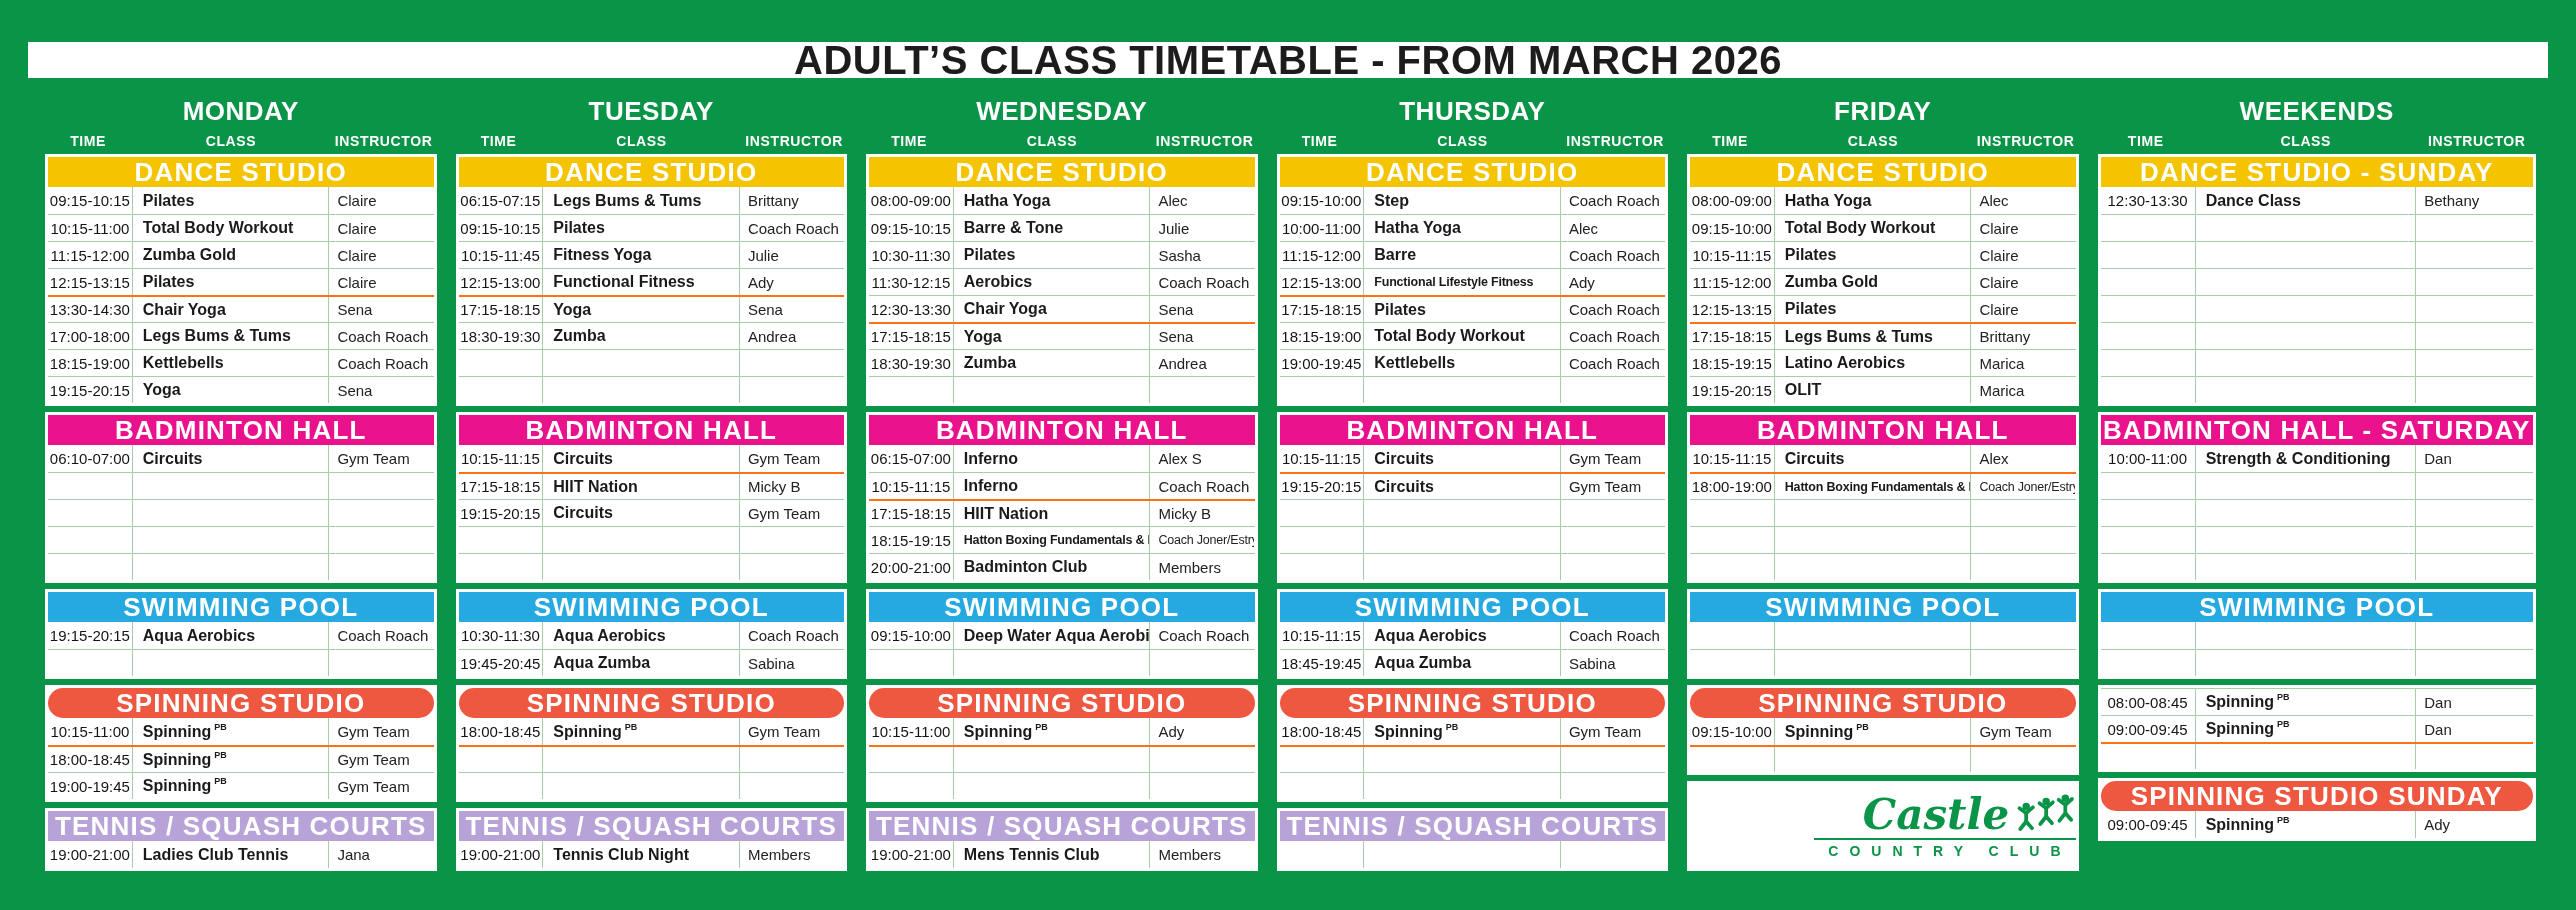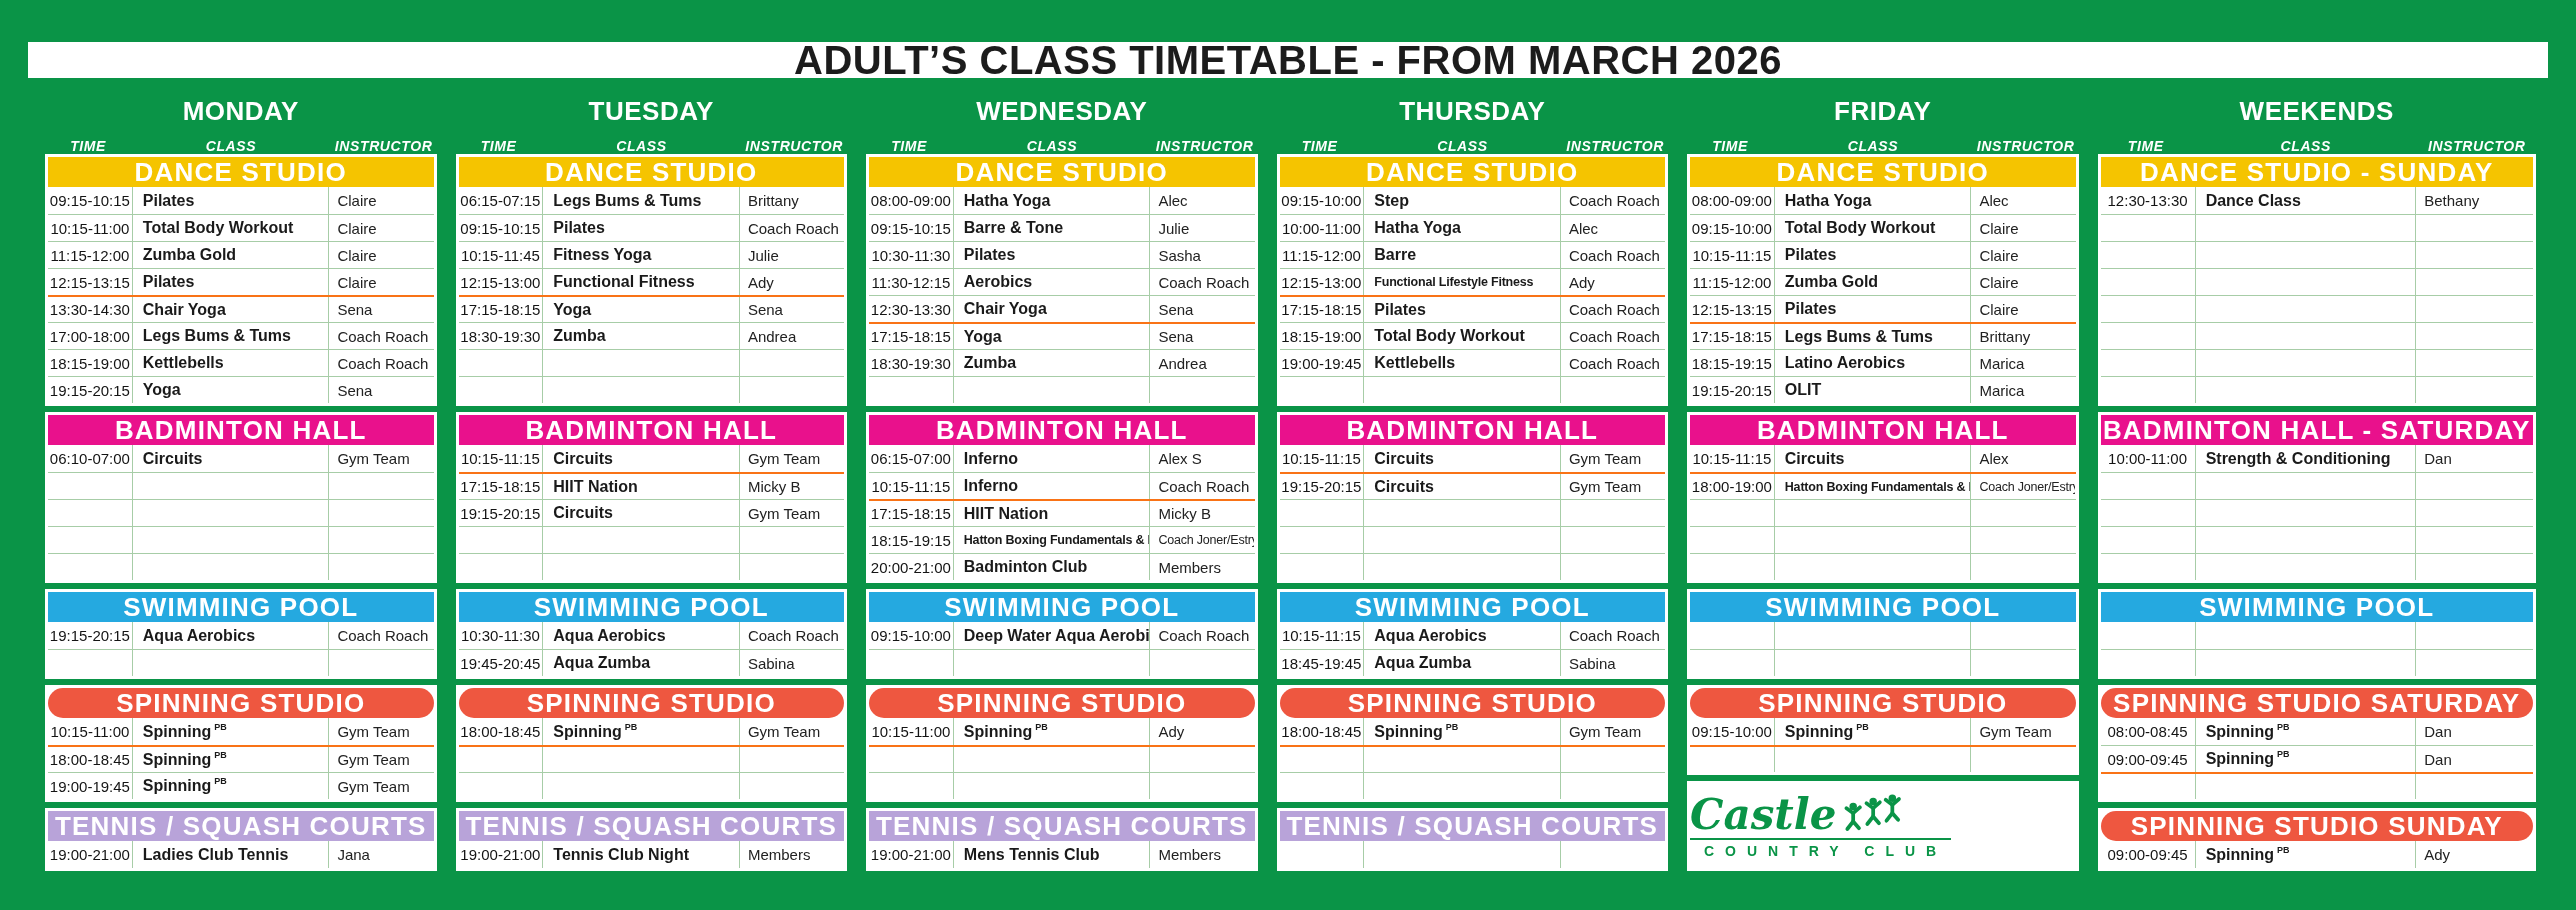--- a/index.html
+++ b/index.html
@@ -9,22 +9,22 @@
   .title-bar{position:absolute;left:28px;right:28px;top:42px;height:36px;background:#ffffff;
              display:flex;align-items:center;justify-content:center;}
   .title{font-size:40px;font-weight:bold;color:#1c1c1c;letter-spacing:0.5px;}
 
   .columns{position:absolute;left:45px;right:40px;top:96px;display:flex;gap:19px;align-items:flex-start;}
   .day-col{flex:1;display:flex;flex-direction:column;min-width:0;}
   .day-col.wide{flex:1.12;}
 
   .day-header{height:32px;line-height:30px;text-align:center;color:#fff;font-weight:bold;
               font-size:26px;letter-spacing:0.5px;}
-  .col-headers{display:flex;height:26px;align-items:flex-end;color:#fff;font-size:14px;
-               font-weight:bold;letter-spacing:0.6px;font-style:italic;}
+  .col-headers{display:flex;height:26px;align-items:center;color:#fff;font-size:14px;
+               font-weight:bold;letter-spacing:0.6px;}
   .ch{text-align:center;}
   .ch-time{width:22%;}
   .ch-class{width:51%;}
   .ch-instructor{width:27%;}
 
   .section{border:3px solid #fff;background:#fff;margin-bottom:6px;}
   .sec-header{height:30px;display:flex;align-items:center;justify-content:center;color:#fff;
               font-weight:bold;font-size:26px;letter-spacing:1.2px;white-space:nowrap;overflow:hidden;}
   .sec-dance    .sec-header{background:#F5C400;}
   .sec-badminton .sec-header{background:#E9118C;}
@@ -36,21 +36,21 @@
   .sec-header + .row{border-top:none;}
   .row.split{border-top:2px solid #f97316;}
   .cell{box-sizing:border-box;display:flex;align-items:center;overflow:hidden;white-space:nowrap;}
   .c-time{width:22%;justify-content:center;font-size:15px;color:#141414;border-right:1px solid #A7CDA7;}
   .c-class{width:51%;padding-left:10px;font-size:16px;font-weight:bold;color:#1a1a1a;border-right:1px solid #A7CDA7;}
   .c-instr{width:27%;padding-left:8px;font-size:15px;color:#222;}
   .condensed{font-size:12.5px !important;letter-spacing:-0.2px;}
   sup.sup{font-size:9px;font-weight:bold;color:#1a1a1a;margin-left:3px;position:relative;top:-5px;}
 
   .logo-card{border:3px solid #fff;background:#fff;height:90px;box-sizing:border-box;
-             display:flex;flex-direction:column;align-items:flex-start;justify-content:center;}
+             display:flex;flex-direction:column;align-items:flex-end;justify-content:center;}
   .logo-top{display:flex;align-items:flex-end;gap:8px;}
   .logo-script{font-family:"DejaVu Serif",serif;font-style:italic;font-weight:bold;
                font-size:42px;line-height:.9;color:#0A9447;}
   .logo-figures svg{height:40px;display:block;}
   .logo-sub{color:#0A9447;font-weight:bold;font-size:14px;letter-spacing:11px;
             border-top:2px solid #0A9447;padding:3px 4px 0 14px;margin-top:4px;}
 </style>
 </head>
 <body>
 
@@ -886,21 +886,20 @@
             <div class="cell c-class"></div>
             <div class="cell c-instr"></div>
           </div>
           <div class="row">
             <div class="cell c-time"></div>
             <div class="cell c-class"></div>
             <div class="cell c-instr"></div>
           </div>
         </section>
         <section class="section sec-spinning">
-          <div class="sec-header">SPINNING STUDIO SATURDAY</div>
           <div class="row">
             <div class="cell c-time">08:00-08:45</div>
             <div class="cell c-class">
               <span class="class-name">Spinning</span>
               <sup class="sup">PB</sup>
             </div>
             <div class="cell c-instr">Dan</div>
           </div>
           <div class="row">
             <div class="cell c-time">09:00-09:45</div>

